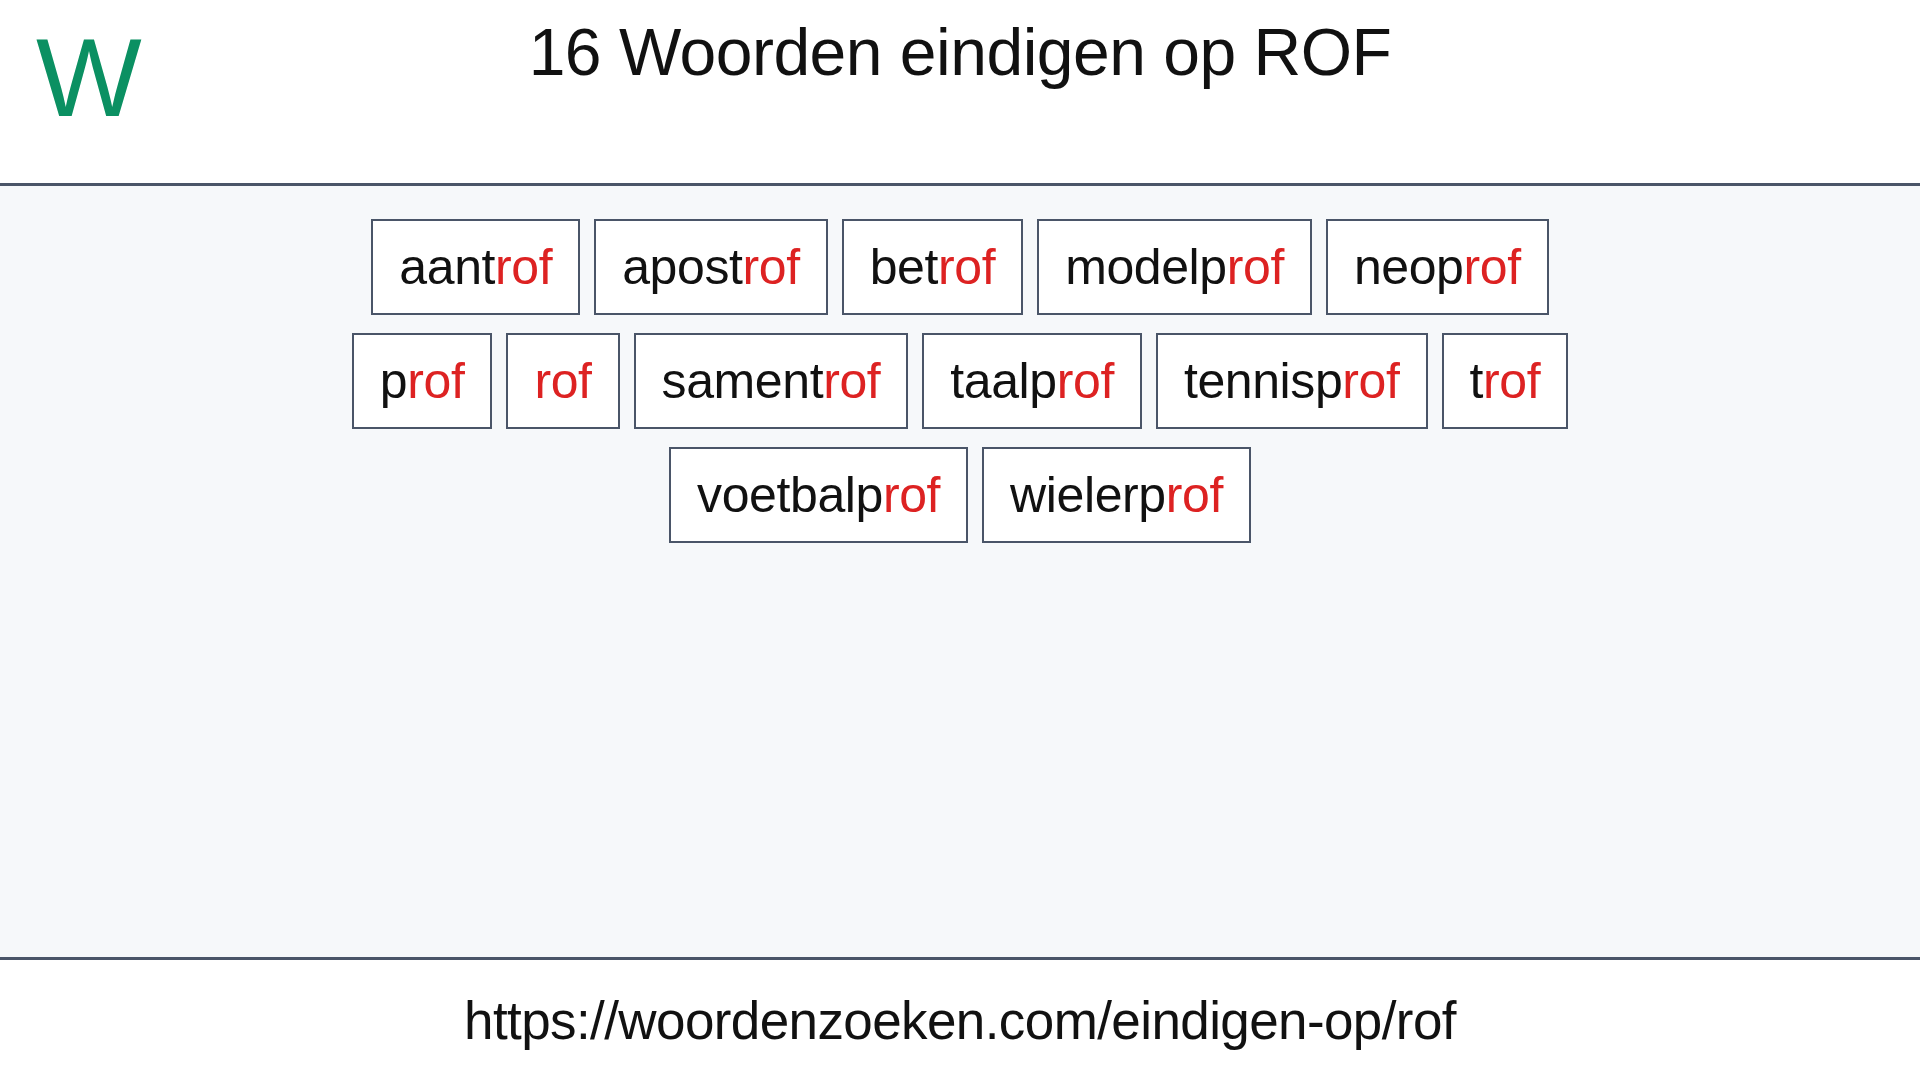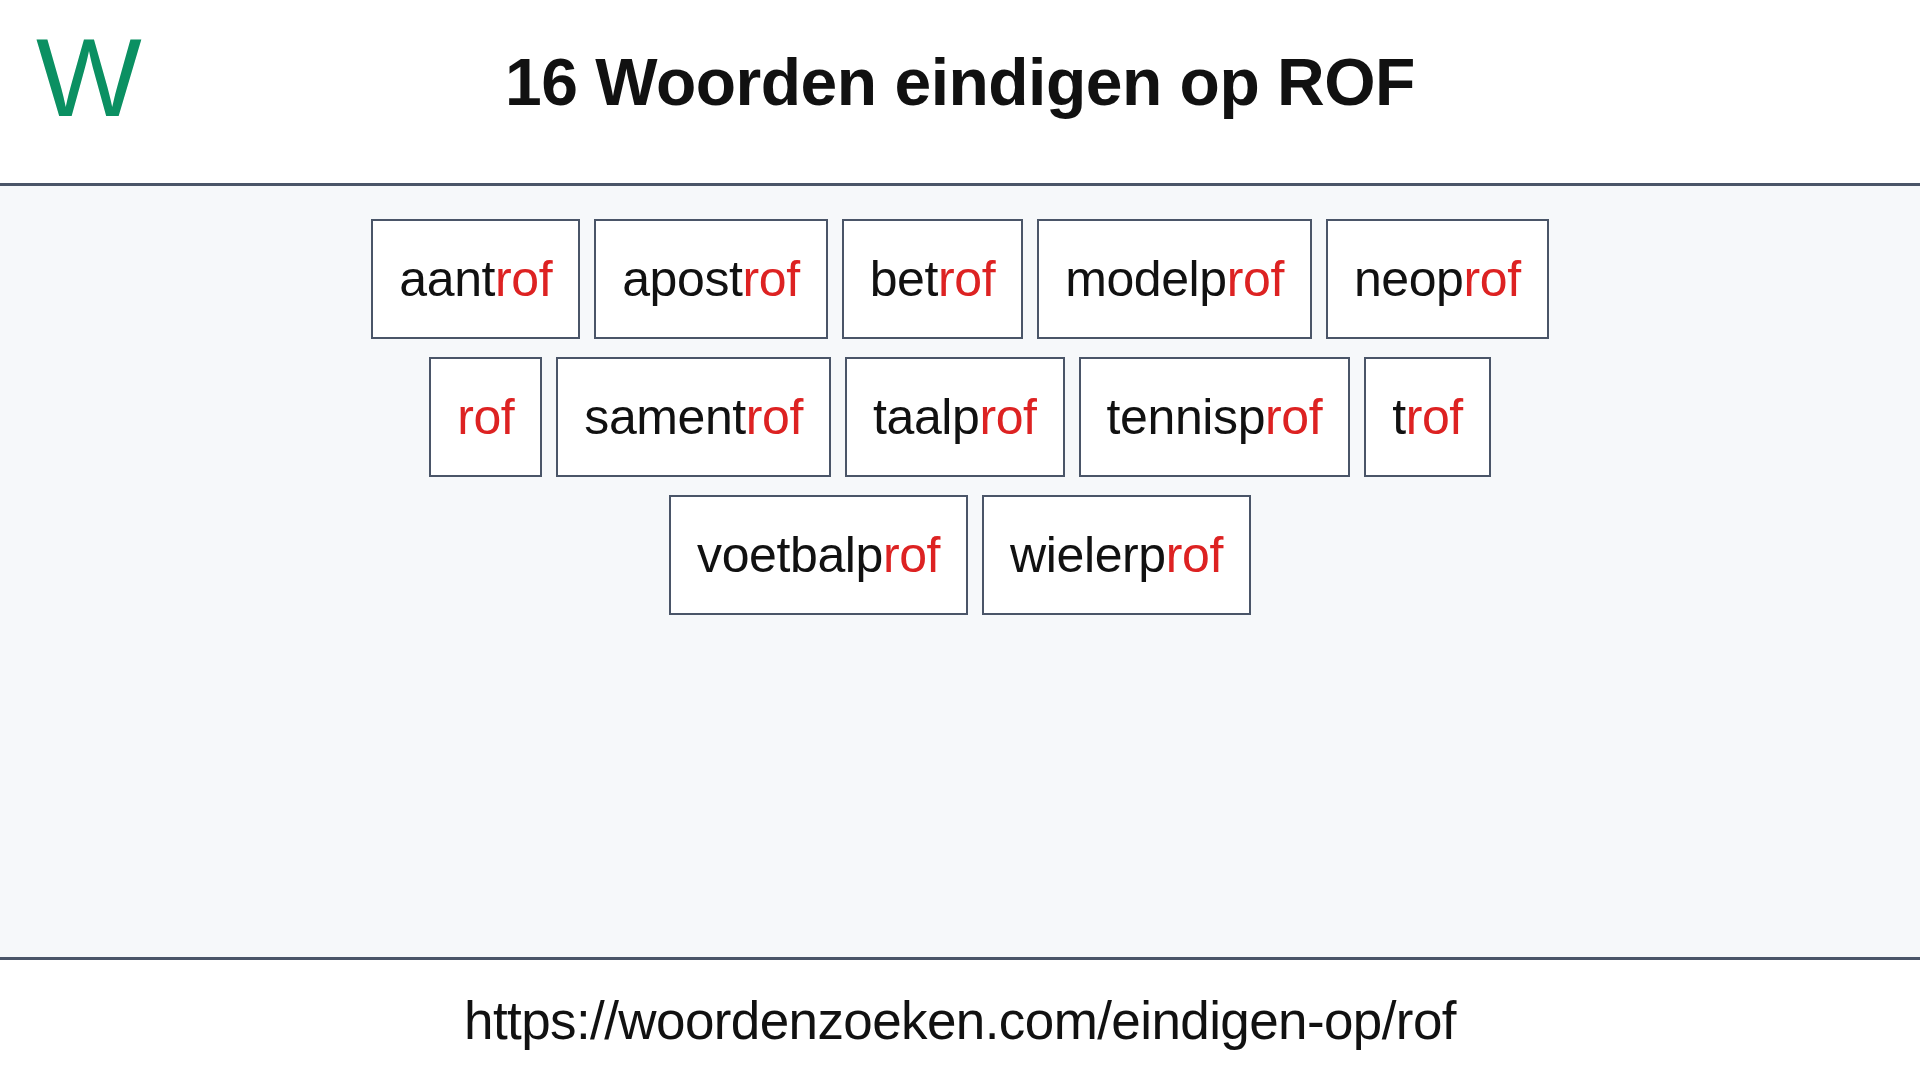--- a/index.html
+++ b/index.html
@@ -43,25 +43,25 @@
     line-height: 1;
     color: #0b9062;
     letter-spacing: -2px;
     user-select: none;
   }
 
   #page-title {
     position: absolute;
     left: 0;
     right: 0;
-    top: 44px;
+    top: 14px;
     text-align: center;
     font-family: "Liberation Sans", sans-serif;
     font-size: 66px;
-    font-weight: bold;
+    font-weight: normal;
     color: #111111;
     letter-spacing: -0.5px;
     white-space: nowrap;
   }
 
   
   #main {
     flex: 1 1 auto;
     background: #f6f8fa;
     border-bottom: 3px solid #4a5568;
@@ -74,21 +74,21 @@
     flex-direction: row;
     justify-content: center;
     align-items: flex-start;
     gap: 14px;
     margin-bottom: 18px;
   }
 
   .word-box {
     border: 2px solid #4a5568;
     background: #ffffff;
-    height: 120px;
+    height: 96px;
     box-sizing: border-box;
     display: flex;
     align-items: center;
     justify-content: center;
     padding: 8px 26px;
     white-space: nowrap;
   }
 
   .word-text {
     font-family: "Liberation Sans", sans-serif;
@@ -147,20 +147,23 @@
           </div>
           <div class="word-box">
             <span class="word-text"><span class="prefix">modelp</span><span class="suffix">rof</span></span>
           </div>
           <div class="word-box">
             <span class="word-text"><span class="prefix">neop</span><span class="suffix">rof</span></span>
           </div>
         </div>
         <div class="word-row">
           <div class="word-box">
+            <span class="word-text"><span class="prefix">p</span><span class="suffix">rof</span></span>
+          </div>
+          <div class="word-box">
             <span class="word-text"><span class="prefix"></span><span class="suffix">rof</span></span>
           </div>
           <div class="word-box">
             <span class="word-text"><span class="prefix">sament</span><span class="suffix">rof</span></span>
           </div>
           <div class="word-box">
             <span class="word-text"><span class="prefix">taalp</span><span class="suffix">rof</span></span>
           </div>
           <div class="word-box">
             <span class="word-text"><span class="prefix">tennisp</span><span class="suffix">rof</span></span>

